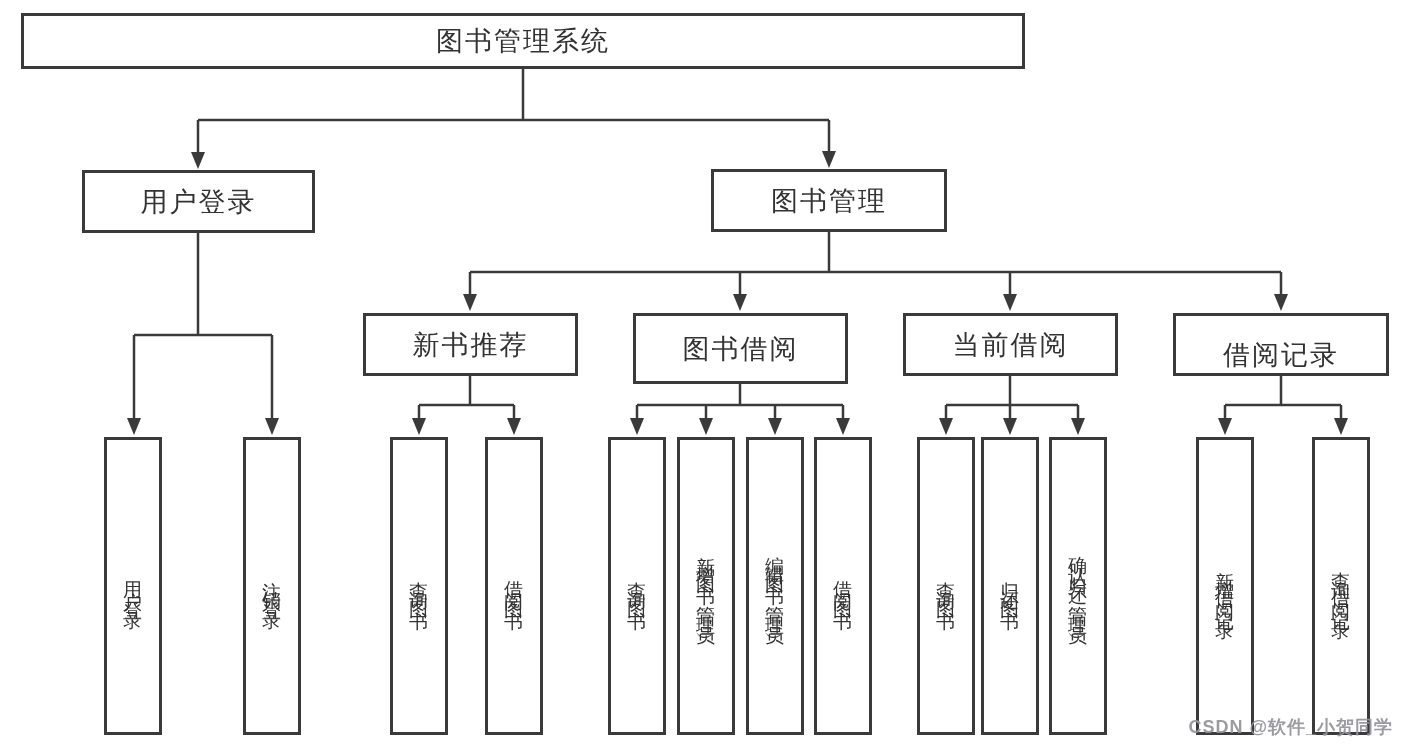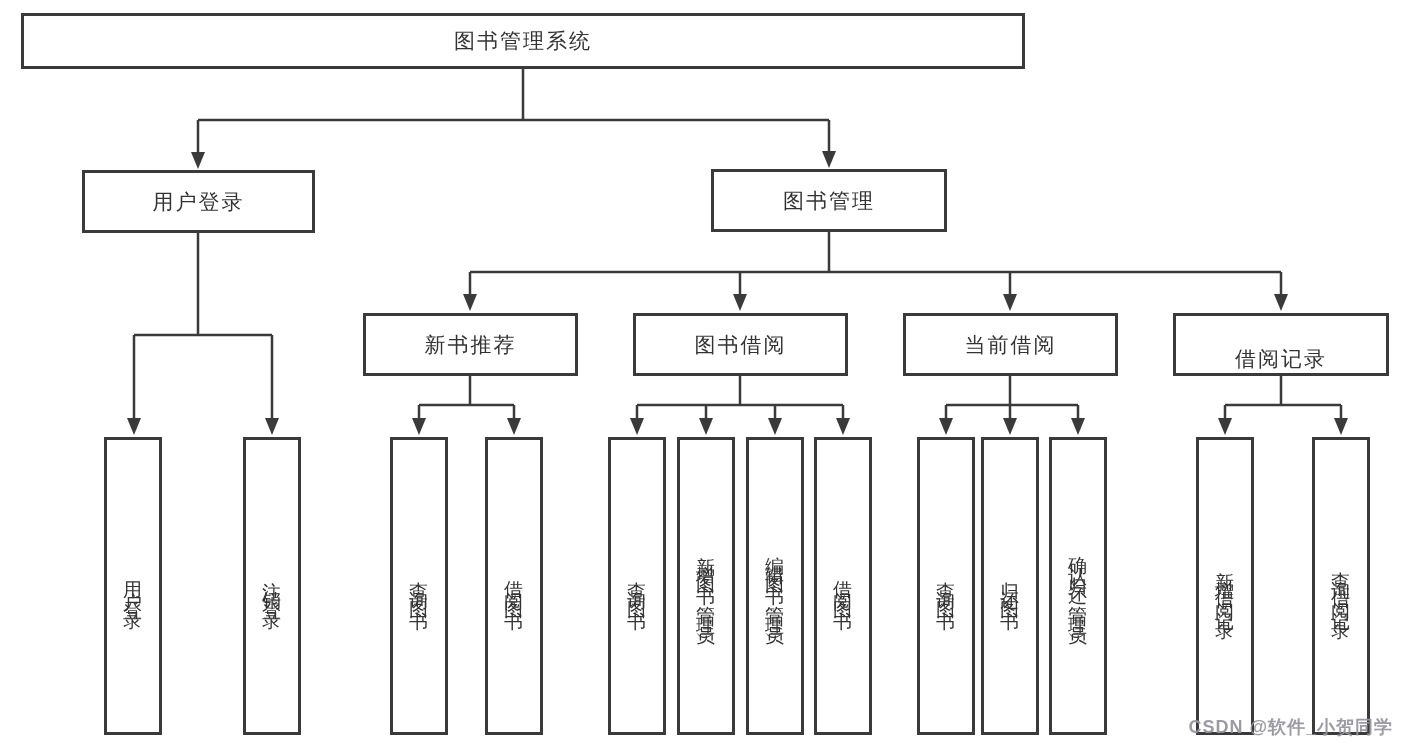--- a/index.html
+++ b/index.html
@@ -26,41 +26,41 @@
     position: absolute;
     box-sizing: border-box;
     border: 3px solid #3a3a3a;
     background: #ffffff;
     color: #333333;
     display: flex;
     align-items: center;
     justify-content: center;
   }
   .hbox {
-    font-size: 21px;
+    font-size: 27px;
     letter-spacing: 2px;
     white-space: nowrap;
   }
   .vbox {
     width: 58px;
     top: 437px;
     height: 298px;
     font-size: 19px;
     letter-spacing: 10px;
     writing-mode: vertical-rl;
     text-orientation: mixed;
     line-height: 1;
     text-align: center;
   }
   
   .b-root            { left: 21px;   top: 13px;  width: 1004px; height: 56px; }
   .b-user-login      { left: 82px;   top: 170px; width: 233px;  height: 63px; }
   .b-book-mgmt       { left: 711px;  top: 169px; width: 236px;  height: 63px; }
   .b-new-books       { left: 363px;  top: 313px; width: 215px;  height: 63px; }
-  .b-book-borrow     { left: 633px;  top: 313px; width: 215px;  height: 63px; }
+  .b-book-borrow     { left: 633px;  top: 313px; width: 215px;  height: 71px; }
   .b-current-borrow  { left: 903px;  top: 313px; width: 215px;  height: 63px; }
   .b-borrow-records  { left: 1173px; top: 313px; width: 216px;  height: 63px; align-items: flex-end; }
   
   .l1  { left: 104px;  }
   .l2  { left: 243px;  }
   .l3  { left: 390px;  }
   .l4  { left: 485px;  }
   .l5  { left: 608px;  }
   .l6  { left: 677px;  }
   .l7  { left: 746px;  }

